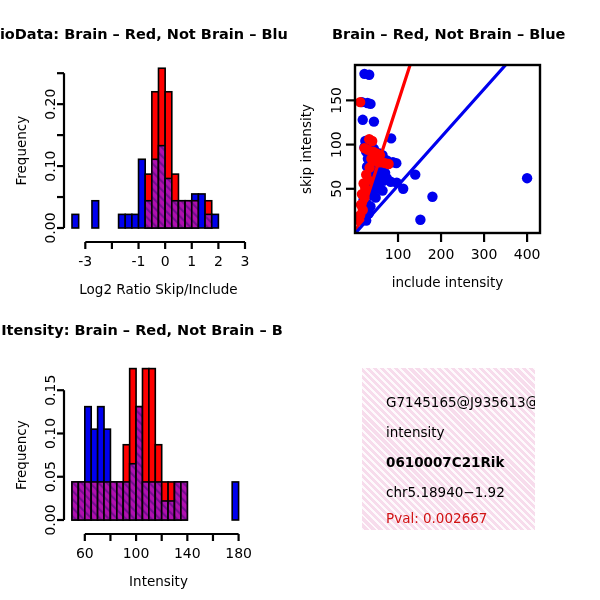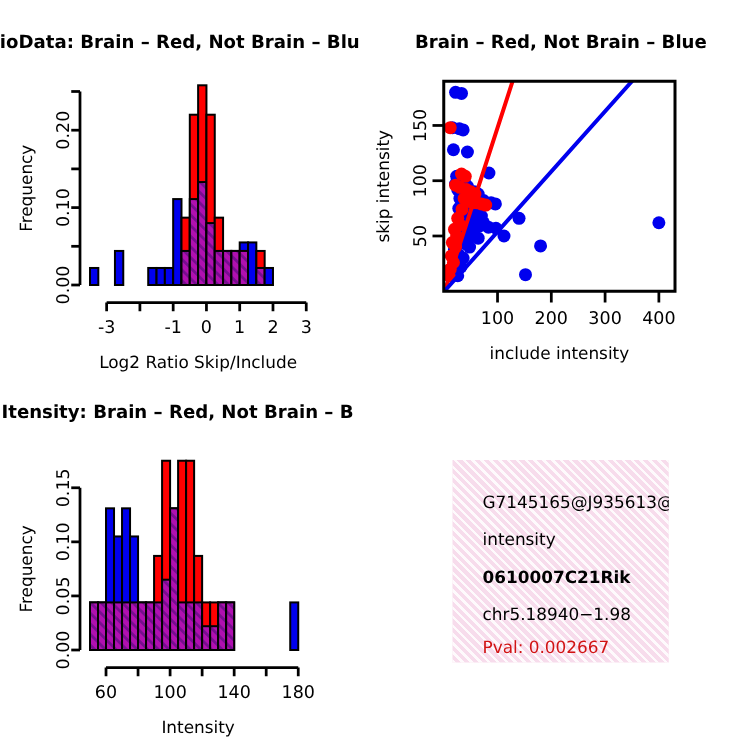--- a/index.html
+++ b/index.html
@@ -294,15 +294,15 @@
       <text x="238.59259259259258" y="206" class="ticklab" text-anchor="middle">180</text>
       <text x="158.5" y="234" class="axlab" text-anchor="middle">Intensity</text>
       <text x="26" y="103.11235955056179" class="axlab" text-anchor="middle" transform="rotate(-90 26 103.11235955056179)">Frequency</text>
     </svg>
 </div>
 
 <div id="infobox" style="left:362px;top:368px;width:173px;height:162px;">
   <div class="line" style="top:26px;">G7145165@J935613@j_</div>
   <div class="line" style="top:56px;">intensity</div>
   <div class="line" style="top:86px;font-weight:bold;">0610007C21Rik</div>
-  <div class="line" style="top:116px;">chr5.18940−1.98</div>
+  <div class="line" style="top:116px;">chr5.18940−1.92</div>
   <div class="line pval" style="top:142px;">Pval: 0.002667</div>
 </div>
 
 </body></html>

